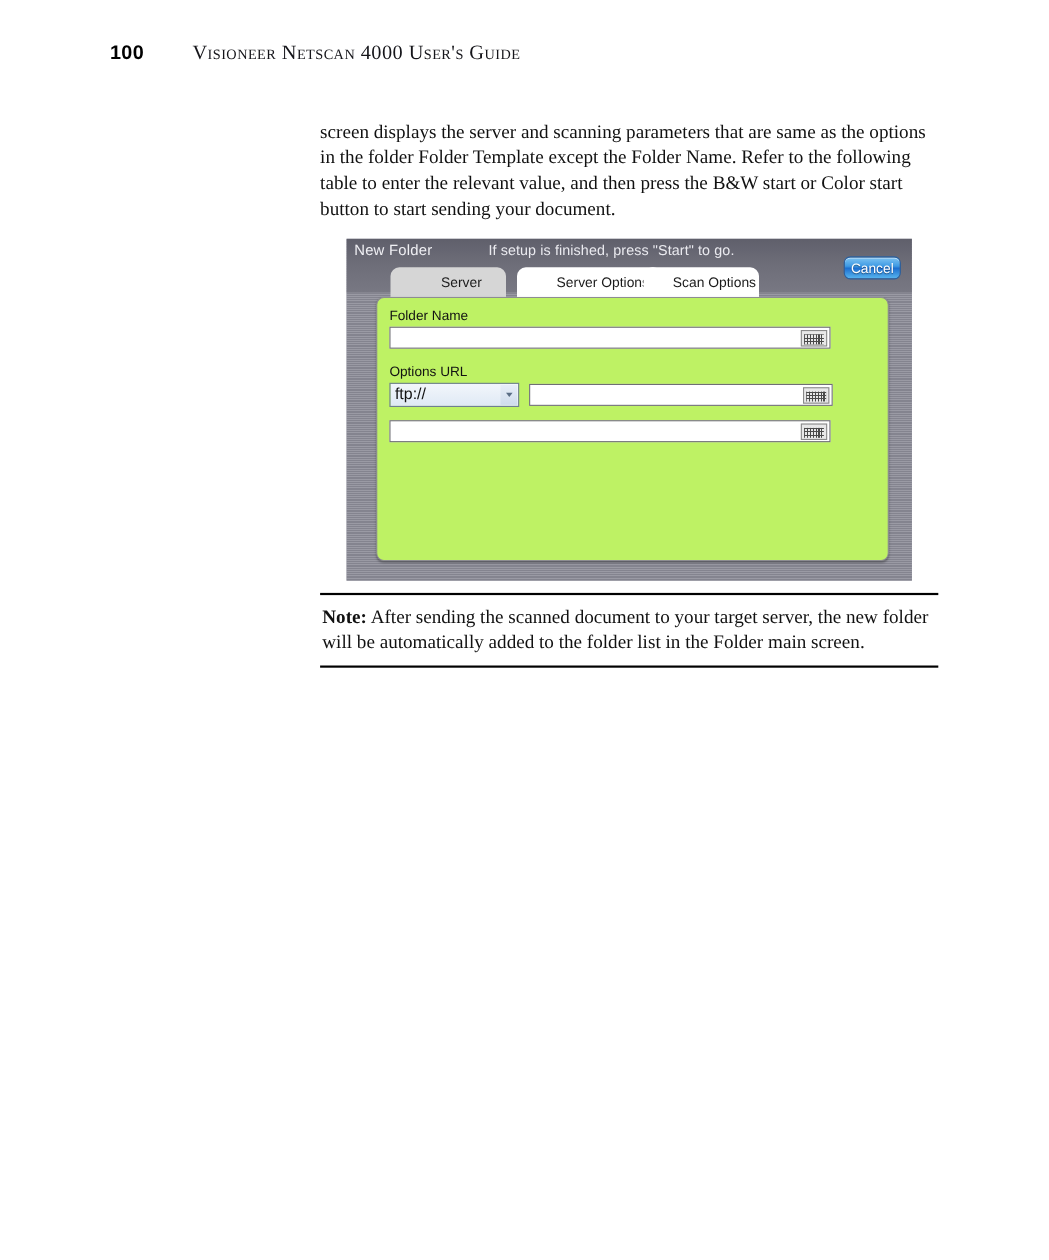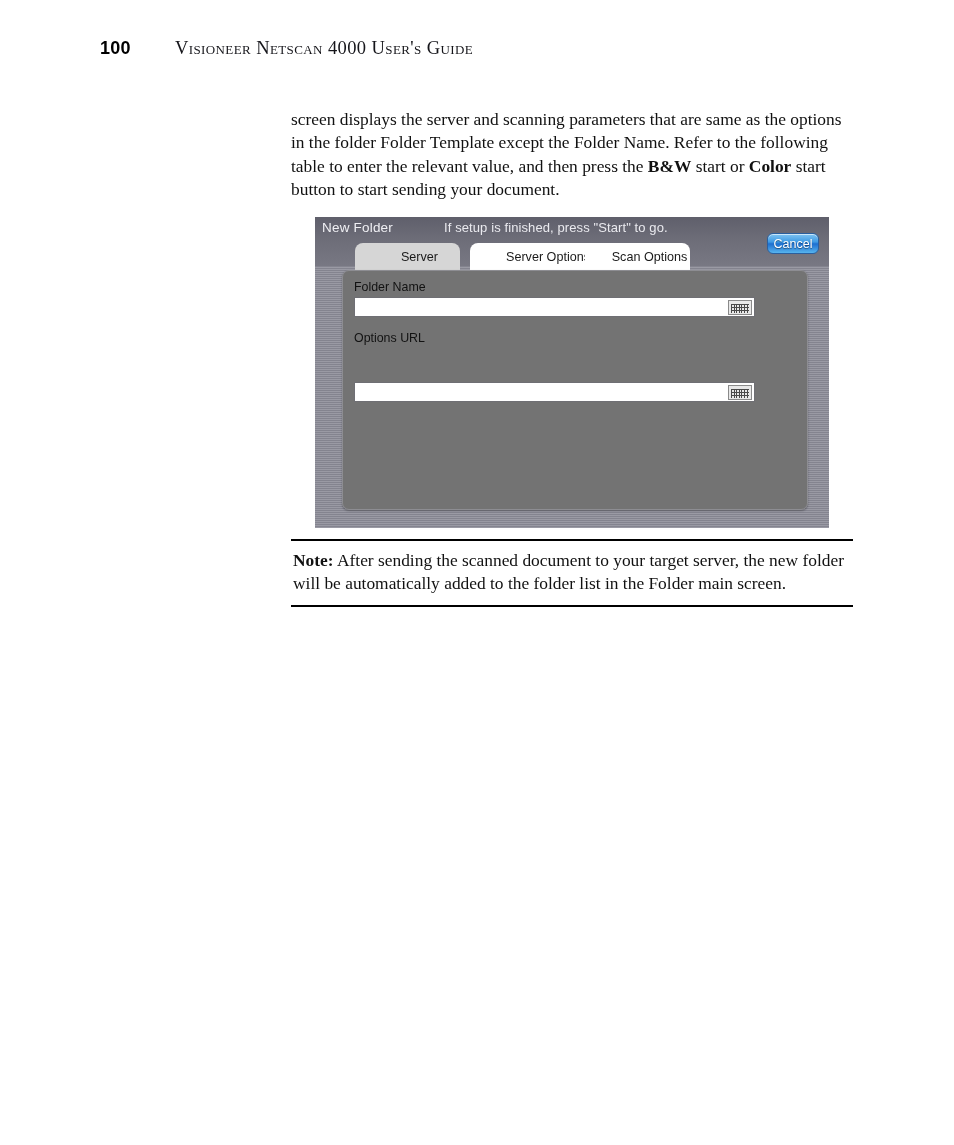--- a/index.html
+++ b/index.html
@@ -51,21 +51,21 @@
     width: 562px;
   }
   .body-par {
     font-family: "Liberation Serif", serif;
     font-size: 17.4px;
     line-height: 23.3px;
     color: #111;
     text-align: left;
     margin: 0;
   }
-  .body-par b { font-weight: bold; }
+  .body-par b { font-weight: normal; }
 
   
   .device-shot {
     position: absolute;
     left: 315px;
     top: 217px;
     width: 514px;
     height: 311px;
     background: #8e8e99;
     overflow: hidden;
@@ -160,21 +160,21 @@
   .tab-2 { left: 155px; width: 132px; }
   .tab-3 { left: 270px; width: 105px; }
 
   
   .panel {
     position: absolute;
     left: 27px;
     top: 53px;
     width: 466px;
     height: 240px;
-    background: #737373;
+    background: #bef264;
     border: 1px solid #8d8d92;
     border-radius: 7px;
     box-shadow: 0 1px 2px rgba(0,0,0,0.3);
     box-sizing: border-box;
   }
   .field-group {
     position: absolute;
     left: 11px;
   }
   .fg-1 { top: 9px;  }
@@ -323,20 +323,31 @@
       <span class="field-label">Folder Name</span>
       <div class="text-input">
         <span class="kbd-icon">
             <span class="keys"></span>
           </span>
       </div>
     </div>
 
     <div class="field-group fg-2">
       <span class="field-label">Options URL</span>
+      <div class="url-row">
+        <div class="dropdown">
+          <span class="dropdown-value">ftp://</span>
+          <span class="dropdown-arrow"></span>
+        </div>
+        <div class="text-input short url-text">
+          <span class="kbd-icon">
+              <span class="keys"></span>
+            </span>
+        </div>
+      </div>
     </div>
 
     <div class="field-group fg-3">
       <div class="text-input">
         <span class="kbd-icon">
             <span class="keys"></span>
           </span>
       </div>
     </div>
 

